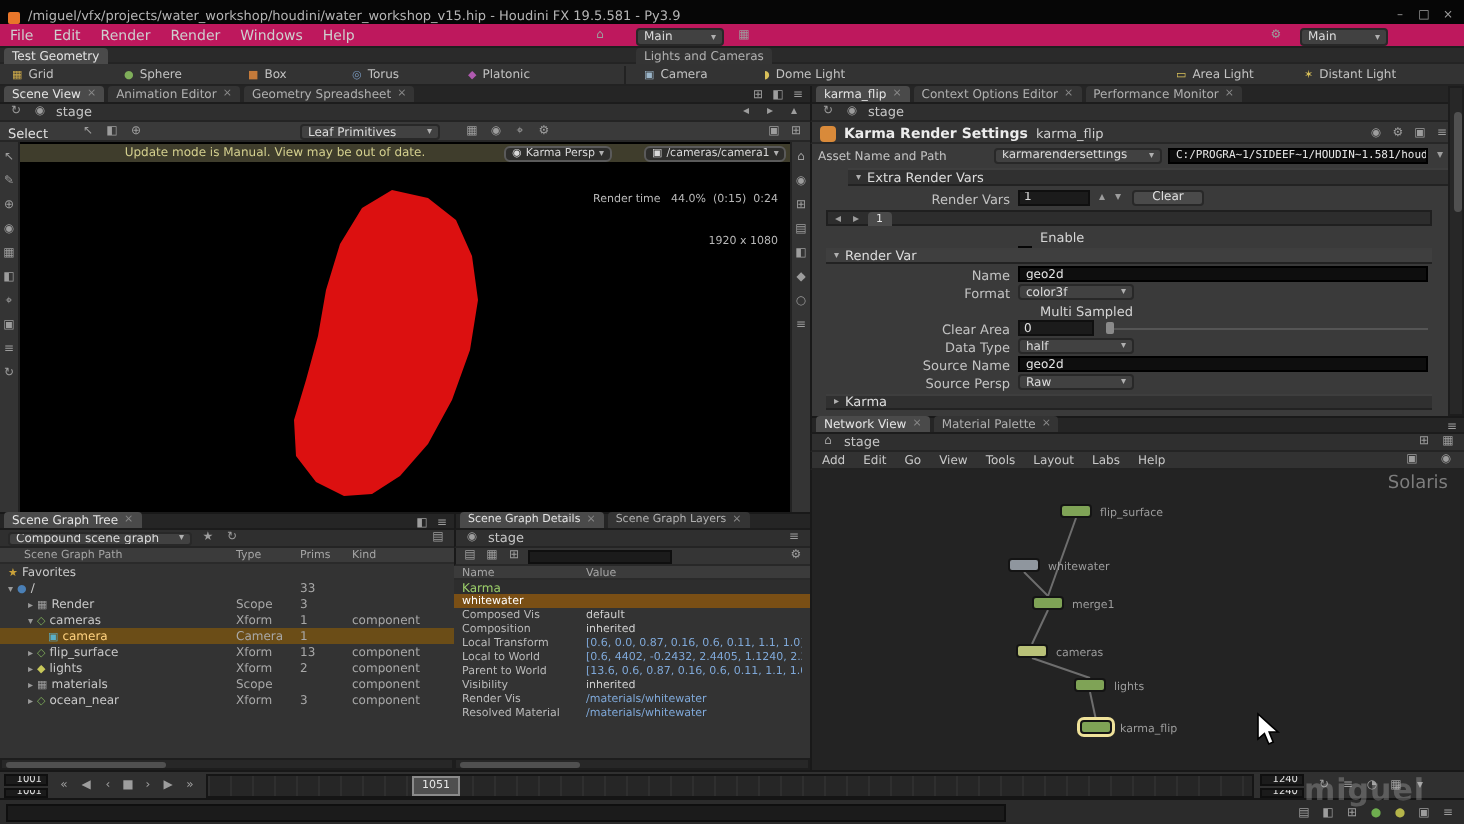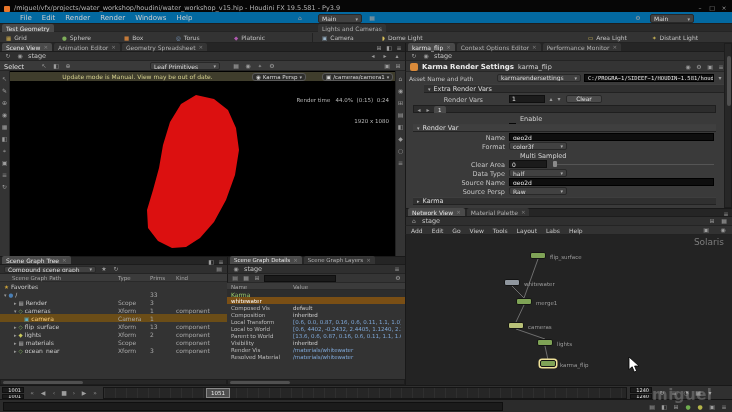--- a/index.html
+++ b/index.html
@@ -54,21 +54,21 @@
 
 <div class="abs" style="left:0;top:0;width:732px;height:12px;background:#060606;display:flex;align-items:flex-end;padding:0 4px;gap:4px">
   <span style="width:6px;height:6px;background:#e8762a;border-radius:1px;display:inline-block"></span>
   <span style="font-size:6.5px;color:#b5b5b5;white-space:nowrap;overflow:hidden;flex:1">/miguel/vfx/projects/water_workshop/houdini/water_workshop_v15.hip - Houdini FX 19.5.581 - Py3.9</span>
   <span class="ibtn">–</span>
   <span class="ibtn">□</span>
   <span class="ibtn">×</span>
 </div>
 
 
-<div class="abs" style="left:0;top:12px;width:732px;height:12px;background:#0369a1;border-bottom:1px solid #1f1f1f;display:flex;align-items:center;gap:10px;padding:0 20px">
+<div class="abs" style="left:0;top:12px;width:732px;height:12px;background:#be185d;border-bottom:1px solid #1f1f1f;display:flex;align-items:center;gap:10px;padding:0 5px">
   <span class="menuitem">File</span>
   <span class="menuitem">Edit</span>
   <span class="menuitem">Render</span>
   <span class="menuitem">Render</span>
   <span class="menuitem">Windows</span>
   <span class="menuitem">Help</span>
 </div>
 <span class="ibtn abs" style="left:296px;top:14px">⌂</span>
 <div class="dd abs" style="left:318px;top:14px;width:44px;height:9px">
   <span>Main</span>
@@ -443,21 +443,21 @@
 </div>
 <div class="strfield abs" style="left:584px;top:73.5px;width:130px;height:8px;font-family:'DejaVu Sans Mono',monospace">
     <span>C:/PROGRA~1/SIDEEF~1/HOUDIN~1.581/houdini/otls/OPlibLop.hda</span>
   </div>
 <span class="ibtn abs" style="left:716px;top:74px">▾</span>
 
 <div class="sect abs" style="left:424px;top:84px;width:319px;height:9px">
   <span class="darr">▾</span>
   <span>Extra Render Vars</span>
 </div>
-<span class="plabel" style="left:391px;top:95.5px;width:92px">Render Vars</span>
+<span class="plabel" style="left:413px;top:95.5px;width:92px">Render Vars</span>
 <div class="numfield abs" style="left:509px;top:94.5px;width:36px;height:8px">
     <span>1</span>
   </div>
 <span class="ibtn abs" style="left:547px;top:94.5px">▴</span>
 <span class="ibtn abs" style="left:555px;top:94.5px">▾</span>
 <div class="btn abs" style="left:566px;top:94.5px;width:36px;height:8px">
     <span>Clear</span>
   </div>
 
 <div class="abs" style="left:413px;top:105px;width:303px;height:8px;background:#2d2d2d;border:1px solid #1f1f1f">

